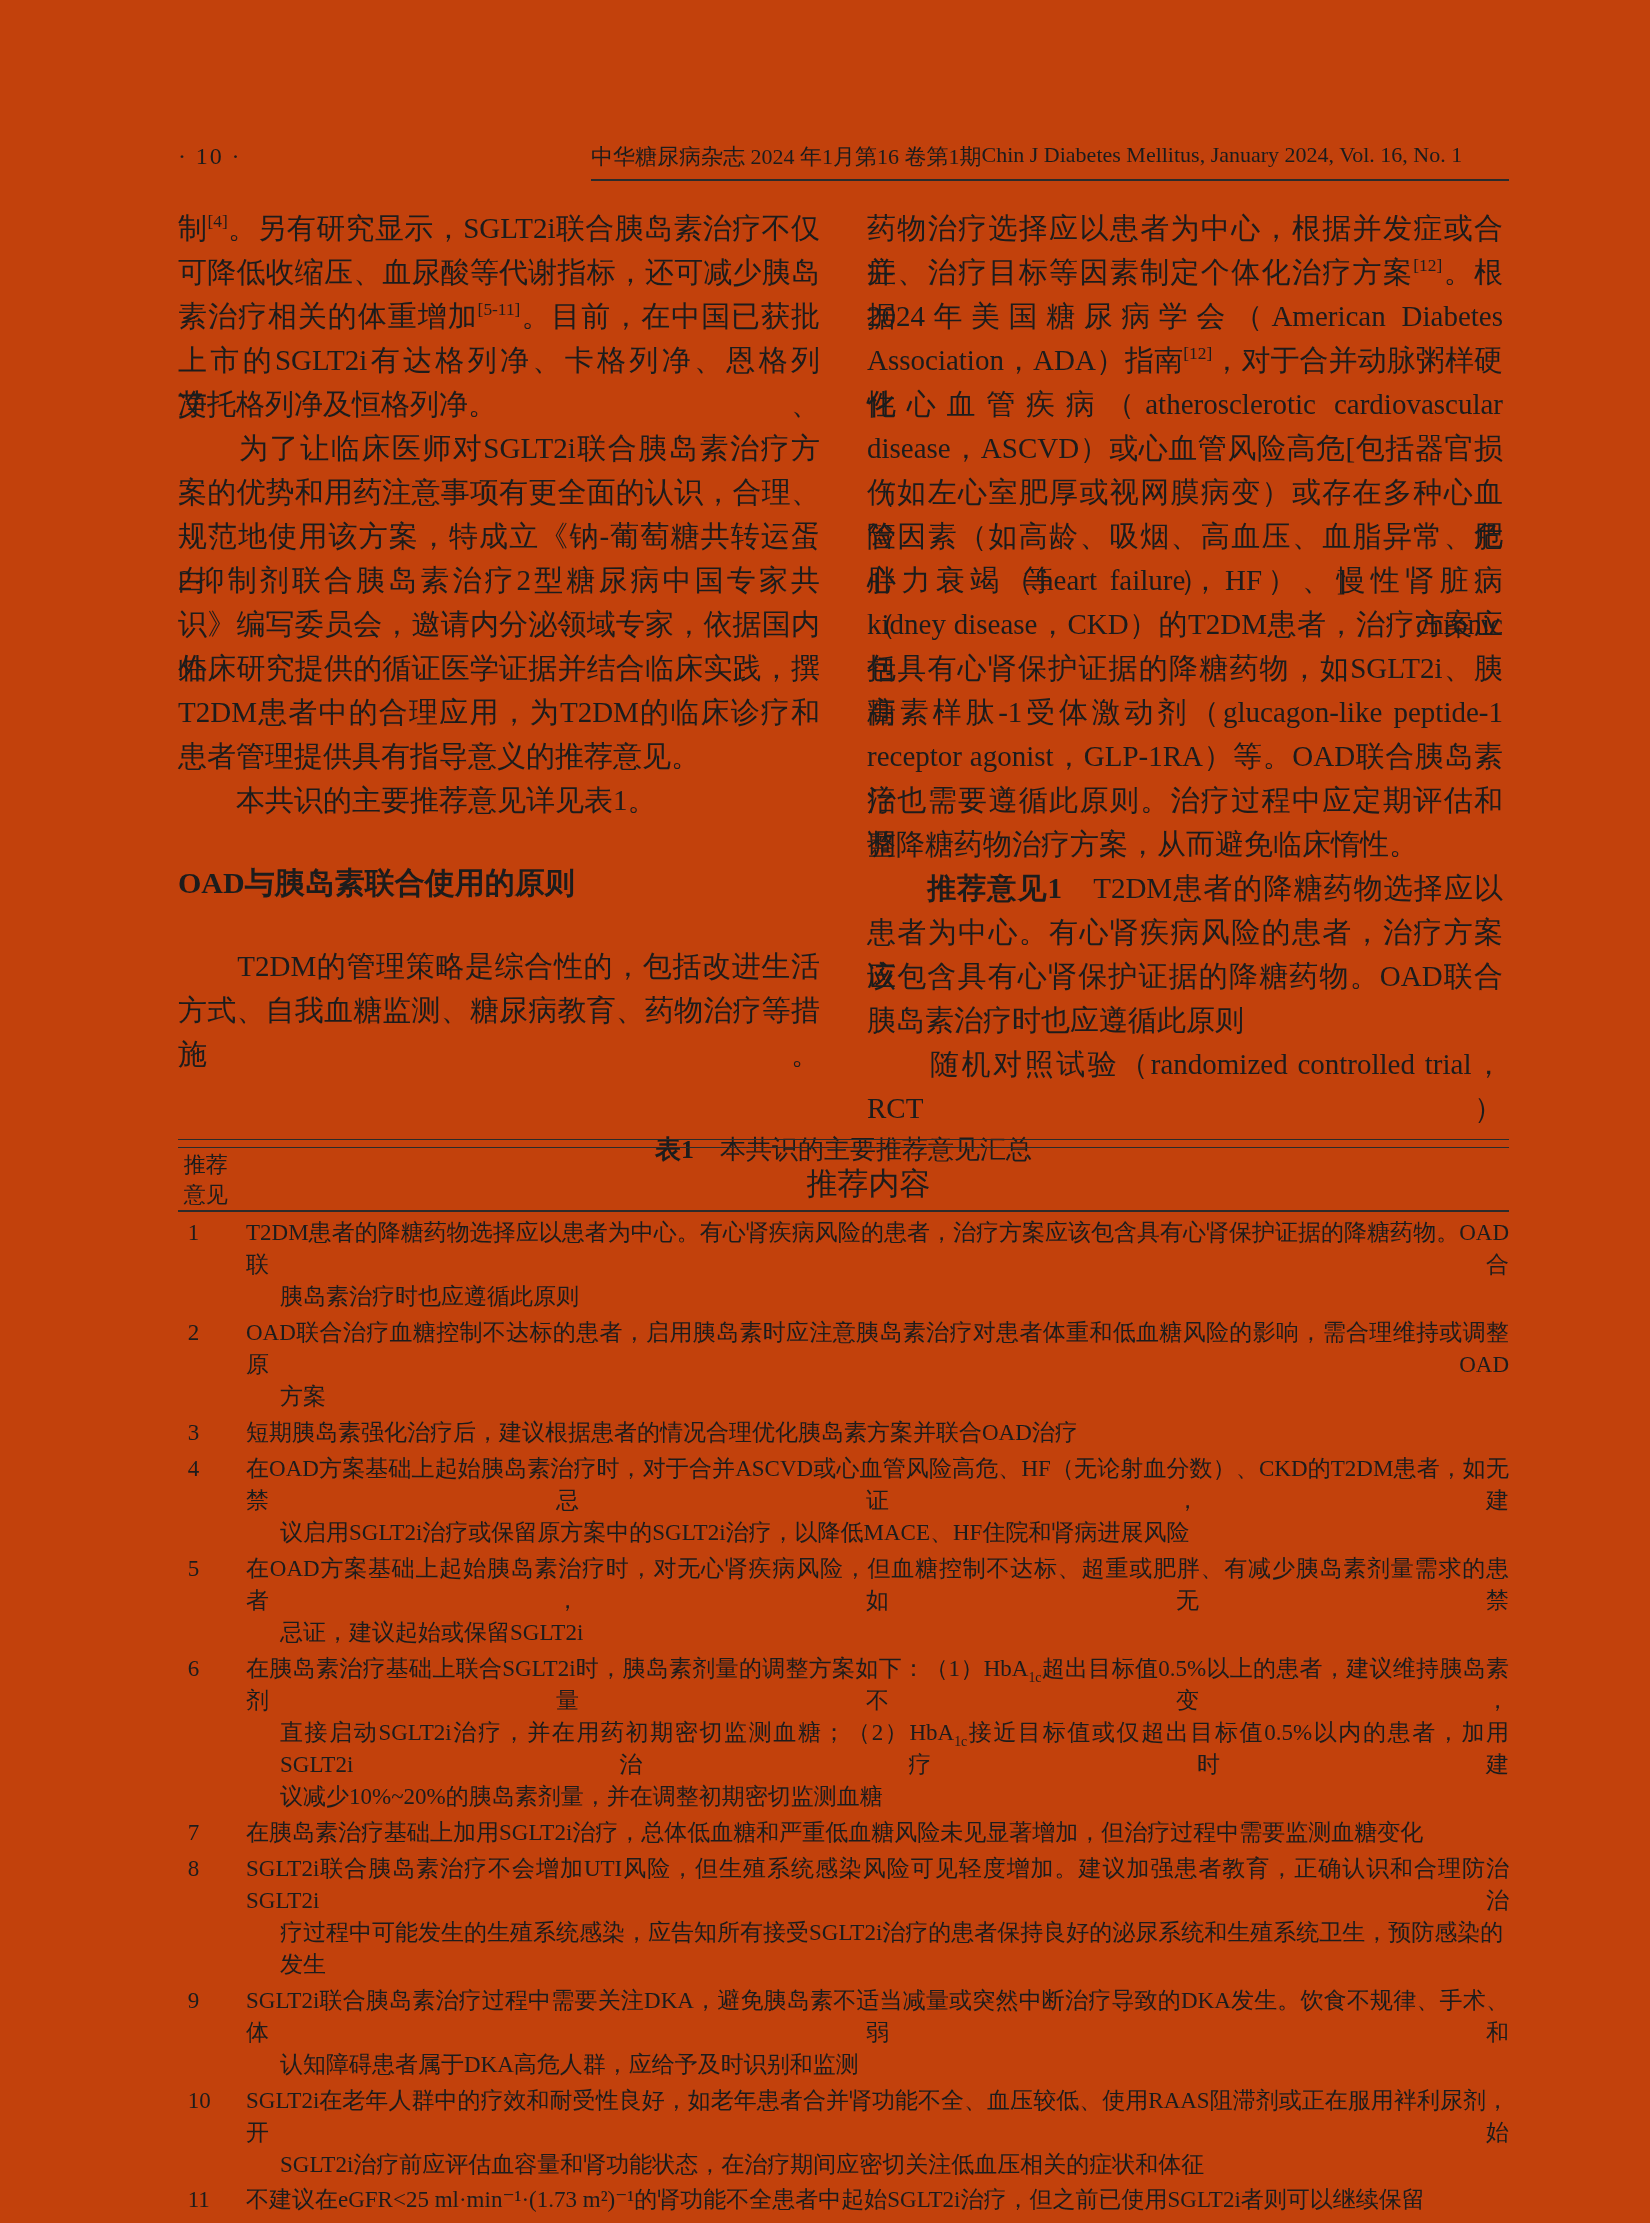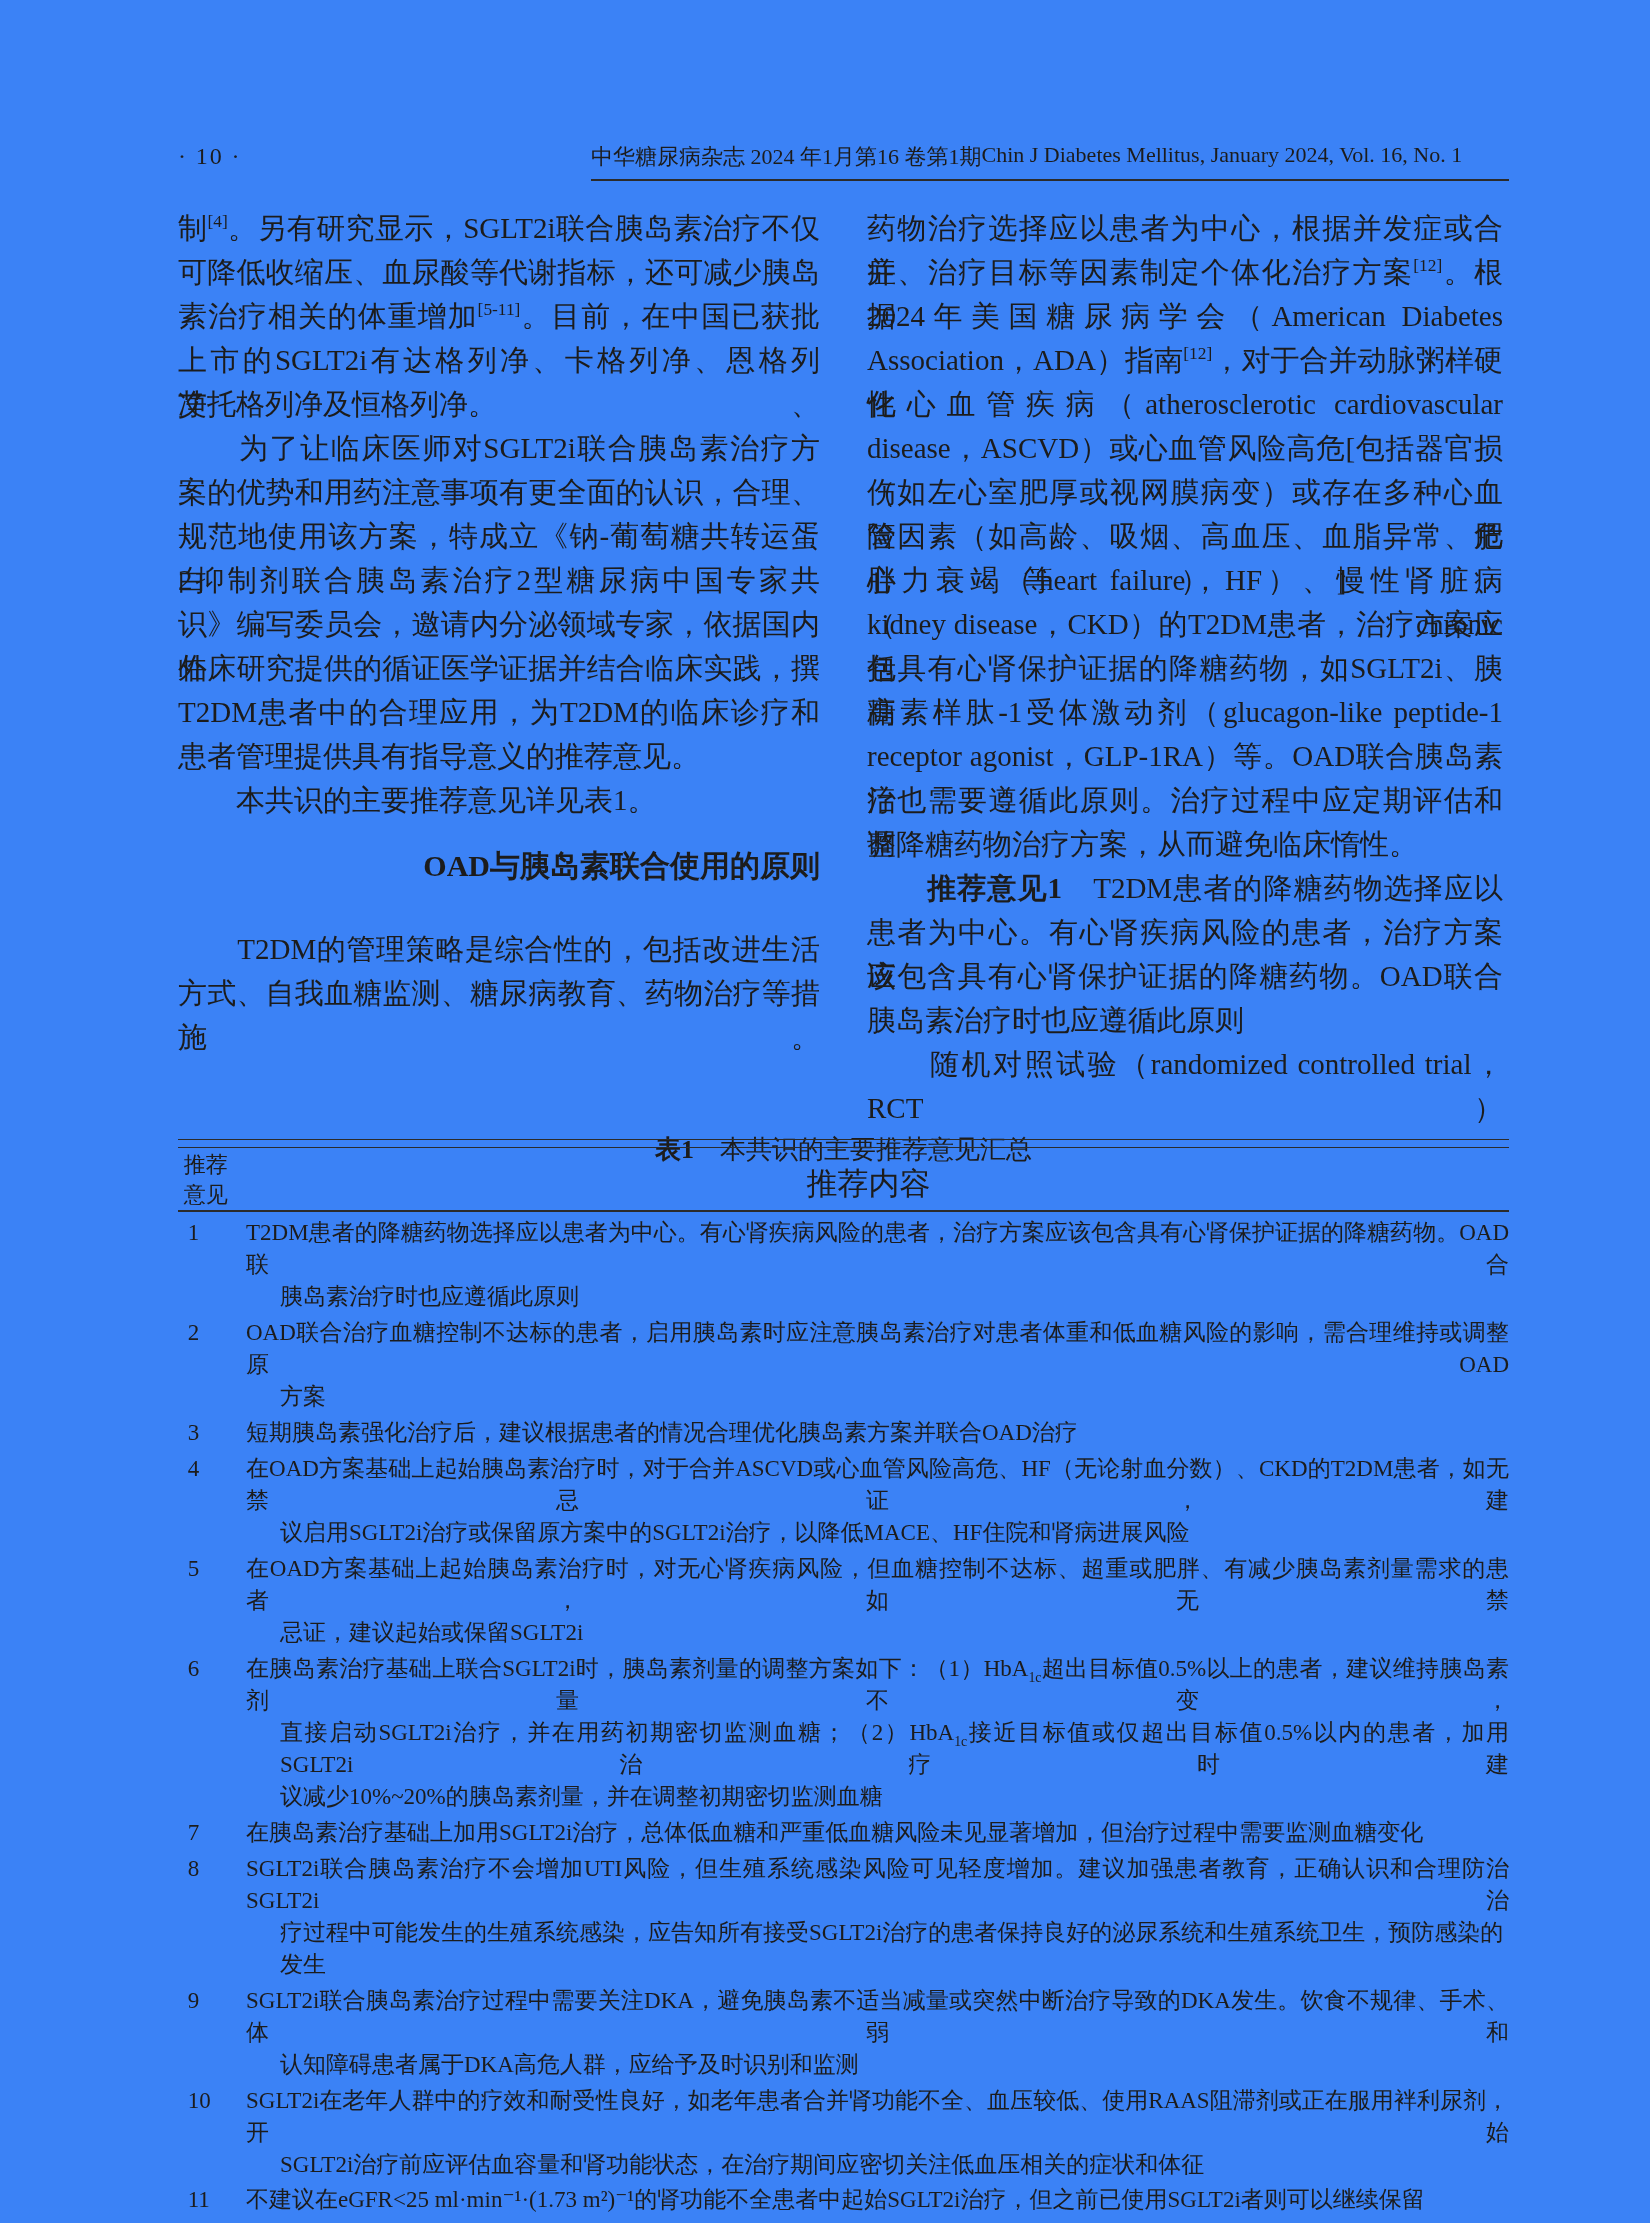--- a/index.html
+++ b/index.html
@@ -1,34 +1,34 @@
 <!DOCTYPE html>
 <html><head>
 <meta charset="utf-8">
 <style>
   html,body{margin:0;padding:0;background:#e8e8e8;}
   .page{
-    position:relative;width:1651px;height:2223px;background:#3b82f6;
+    position:relative;width:1651px;height:2223px;background:#c2410c;
     font-family:"Liberation Serif","DejaVu Serif",serif;color:#1c1c1c;
     overflow:hidden;
   }
   
   .pagenum{position:absolute;left:178px;top:143px;font-size:24px;letter-spacing:1.9px;}
   .jhead{position:absolute;left:591px;top:142px;width:918px;display:flex;font-size:22px;white-space:nowrap;}
   .jhead span{display:inline-block;}
   .head-rule{position:absolute;left:591px;top:179px;width:918px;height:2.4px;background:#2b2b2b;}
   
   .col{position:absolute;top:206px;}
   .col-left{left:178px;width:642px;}
   .col-right{left:867px;width:636px;}
   .bline{height:44px;line-height:44px;font-size:29px;overflow:visible;}
   .jl{text-align:justify;text-align-last:justify;}
   sup{font-size:0.6em;vertical-align:super;line-height:0;}
   sub{font-size:0.6em;vertical-align:sub;line-height:0;}
-  .sec-heading{margin:22px 0 39px 0;height:44px;line-height:44px;text-align:right;font-weight:bold;font-size:30px;}
+  .sec-heading{margin:39px 0 39px 0;height:44px;line-height:44px;text-align:left;font-weight:bold;font-size:30px;}
   
   .tbl-title{position:absolute;left:178px;top:1104px;width:1331px;text-align:center;font-size:26px;margin-top:28px;}
   .tbl{position:absolute;left:178px;top:1139px;width:1331px;}
   .rule-double{height:6.8px;border-top:1.9px solid #2b2b2b;border-bottom:1.9px solid #2b2b2b;}
   .rule-single{height:1.9px;background:#2b2b2b;}
   .tbl-head{position:relative;height:62px;}
   .t-h1{position:absolute;left:5.8px;top:1.9px;font-size:22px;line-height:30px;}
   .t-h2{position:absolute;left:68px;right:18px;top:15.5px;text-align:center;font-size:31px;}
   .tbl-rows{margin-top:5.8px;}
   .t-row{display:grid;grid-template-columns:68px 1fr;margin-bottom:3.9px;}

